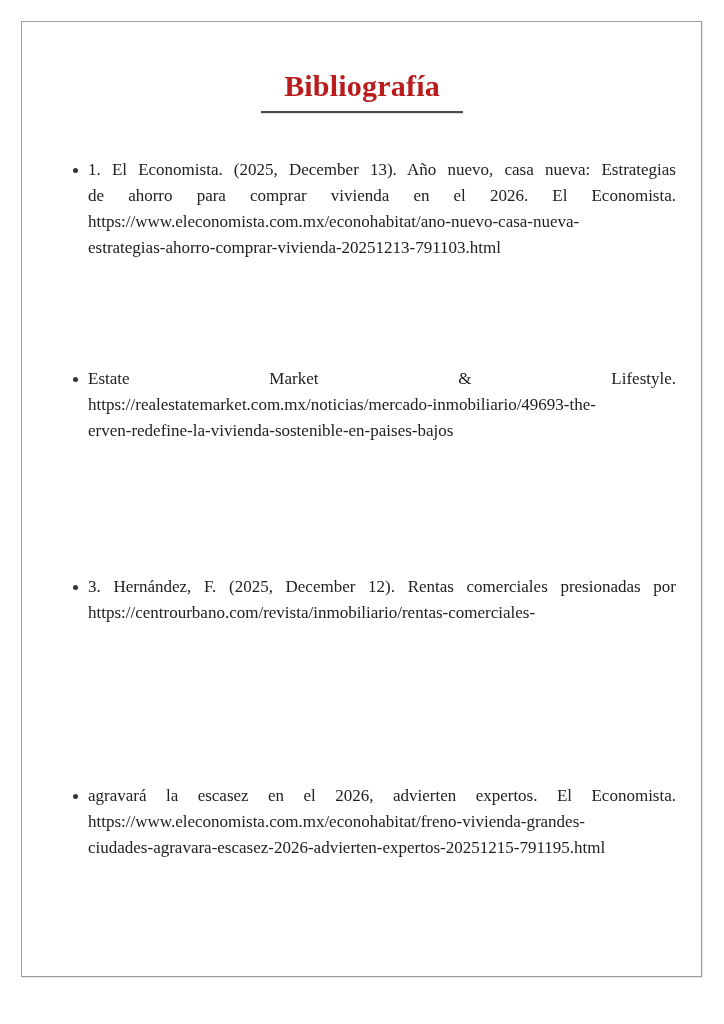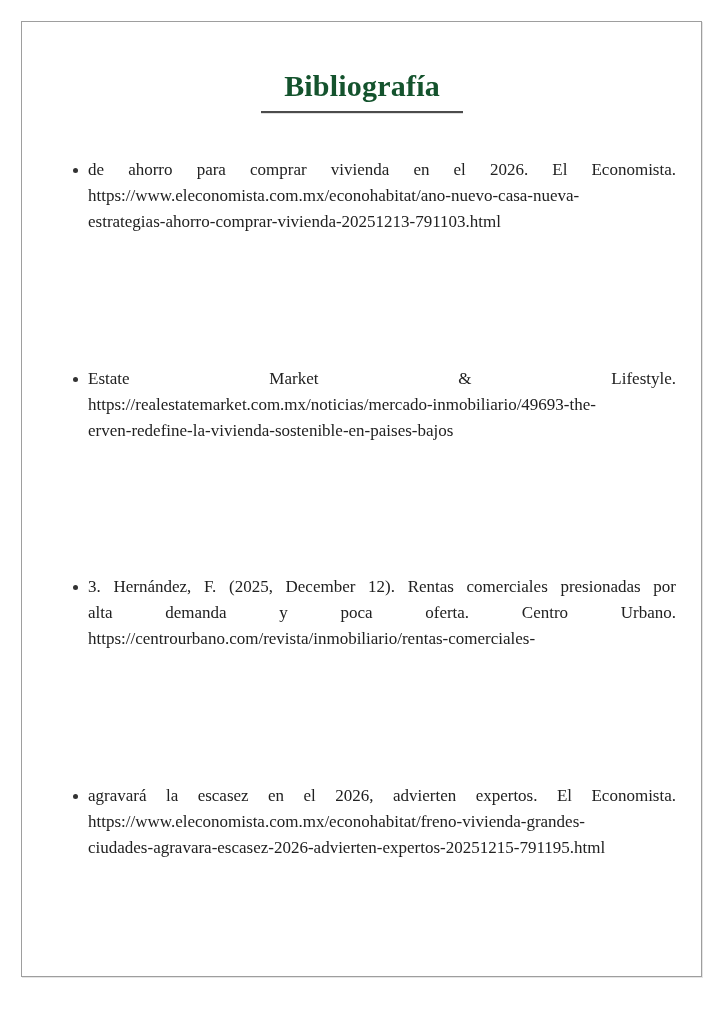--- a/index.html
+++ b/index.html
@@ -27,21 +27,21 @@
   }
   .page-title {
     position: absolute;
     left: 0;
     top: 46px;
     width: 724px;
     text-align: center;
     font-size: 30px;
     line-height: 40px;
     font-weight: bold;
-    color: #14532d;
+    color: #b91c1c;
     letter-spacing: 0.2px;
   }
   .title-divider {
     position: absolute;
     top: 111px;
     left: 261px;
     width: 202px;
     height: 2px;
     background: #4c4c4c;
     border: none;
@@ -87,40 +87,40 @@
 
 <div class="page-frame"></div>
 
 <h1 class="page-title">Bibliografía</h1>
 
 <div class="title-divider"></div>
 
 <div class="entry entry-1">
   <span class="bullet"></span>
   <div class="entry-text">
+    <div class="line just">1. El Economista. (2025, December 13). Año nuevo, casa nueva: Estrategias</div>
     <div class="line just">de ahorro para comprar vivienda en el 2026. El Economista.</div>
     <div class="line url">https://www.eleconomista.com.mx/econohabitat/ano-nuevo-casa-nueva-</div>
     <div class="line url">estrategias-ahorro-comprar-vivienda-20251213-791103.html</div>
   </div>
 </div>
 
 <div class="entry entry-2">
   <span class="bullet"></span>
   <div class="entry-text">
     <div class="line just">Estate Market &amp; Lifestyle.</div>
     <div class="line url">https://realestatemarket.com.mx/noticias/mercado-inmobiliario/49693-the-</div>
     <div class="line url">erven-redefine-la-vivienda-sostenible-en-paises-bajos</div>
   </div>
 </div>
 
 <div class="entry entry-3">
   <span class="bullet"></span>
   <div class="entry-text">
     <div class="line just">3. Hernández, F. (2025, December 12). Rentas comerciales presionadas por</div>
-    <div class="line just">alta demanda y poca oferta. Centro Urbano.</div>
     <div class="line url">https://centrourbano.com/revista/inmobiliario/rentas-comerciales-</div>
   </div>
 </div>
 
 <div class="entry entry-4">
   <span class="bullet"></span>
   <div class="entry-text">
     <div class="line just">agravará la escasez en el 2026, advierten expertos. El Economista.</div>
     <div class="line url">https://www.eleconomista.com.mx/econohabitat/freno-vivienda-grandes-</div>
     <div class="line url">ciudades-agravara-escasez-2026-advierten-expertos-20251215-791195.html</div>

